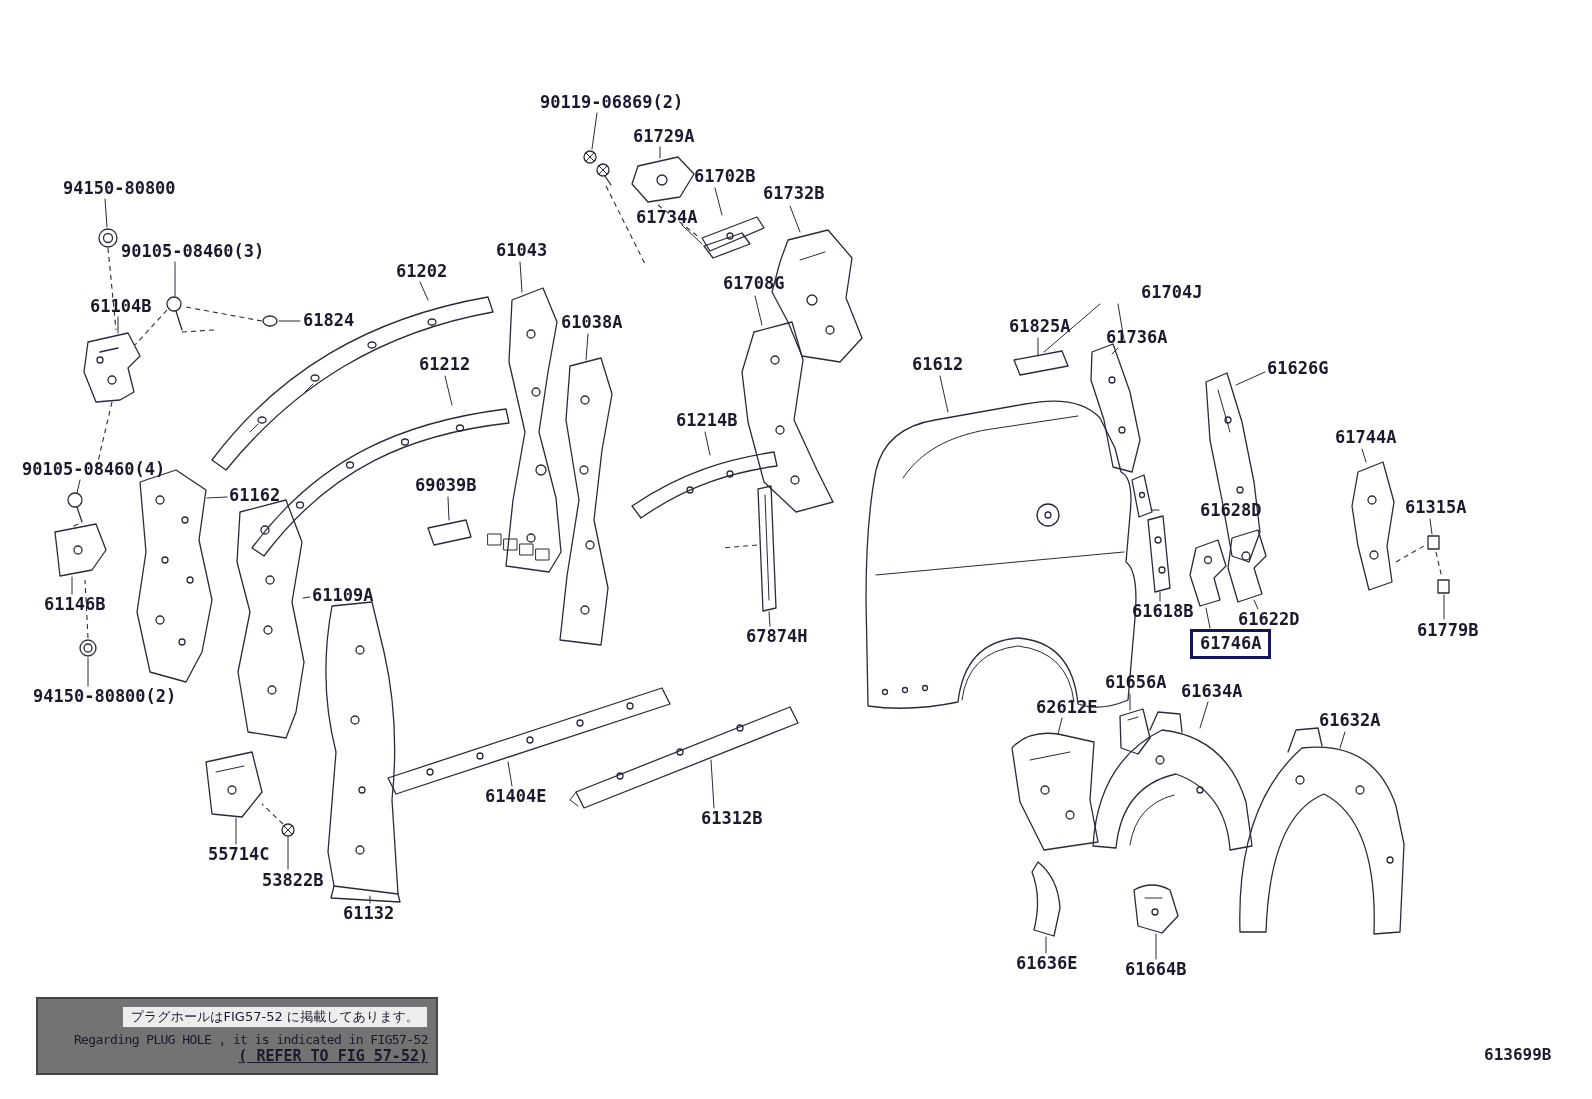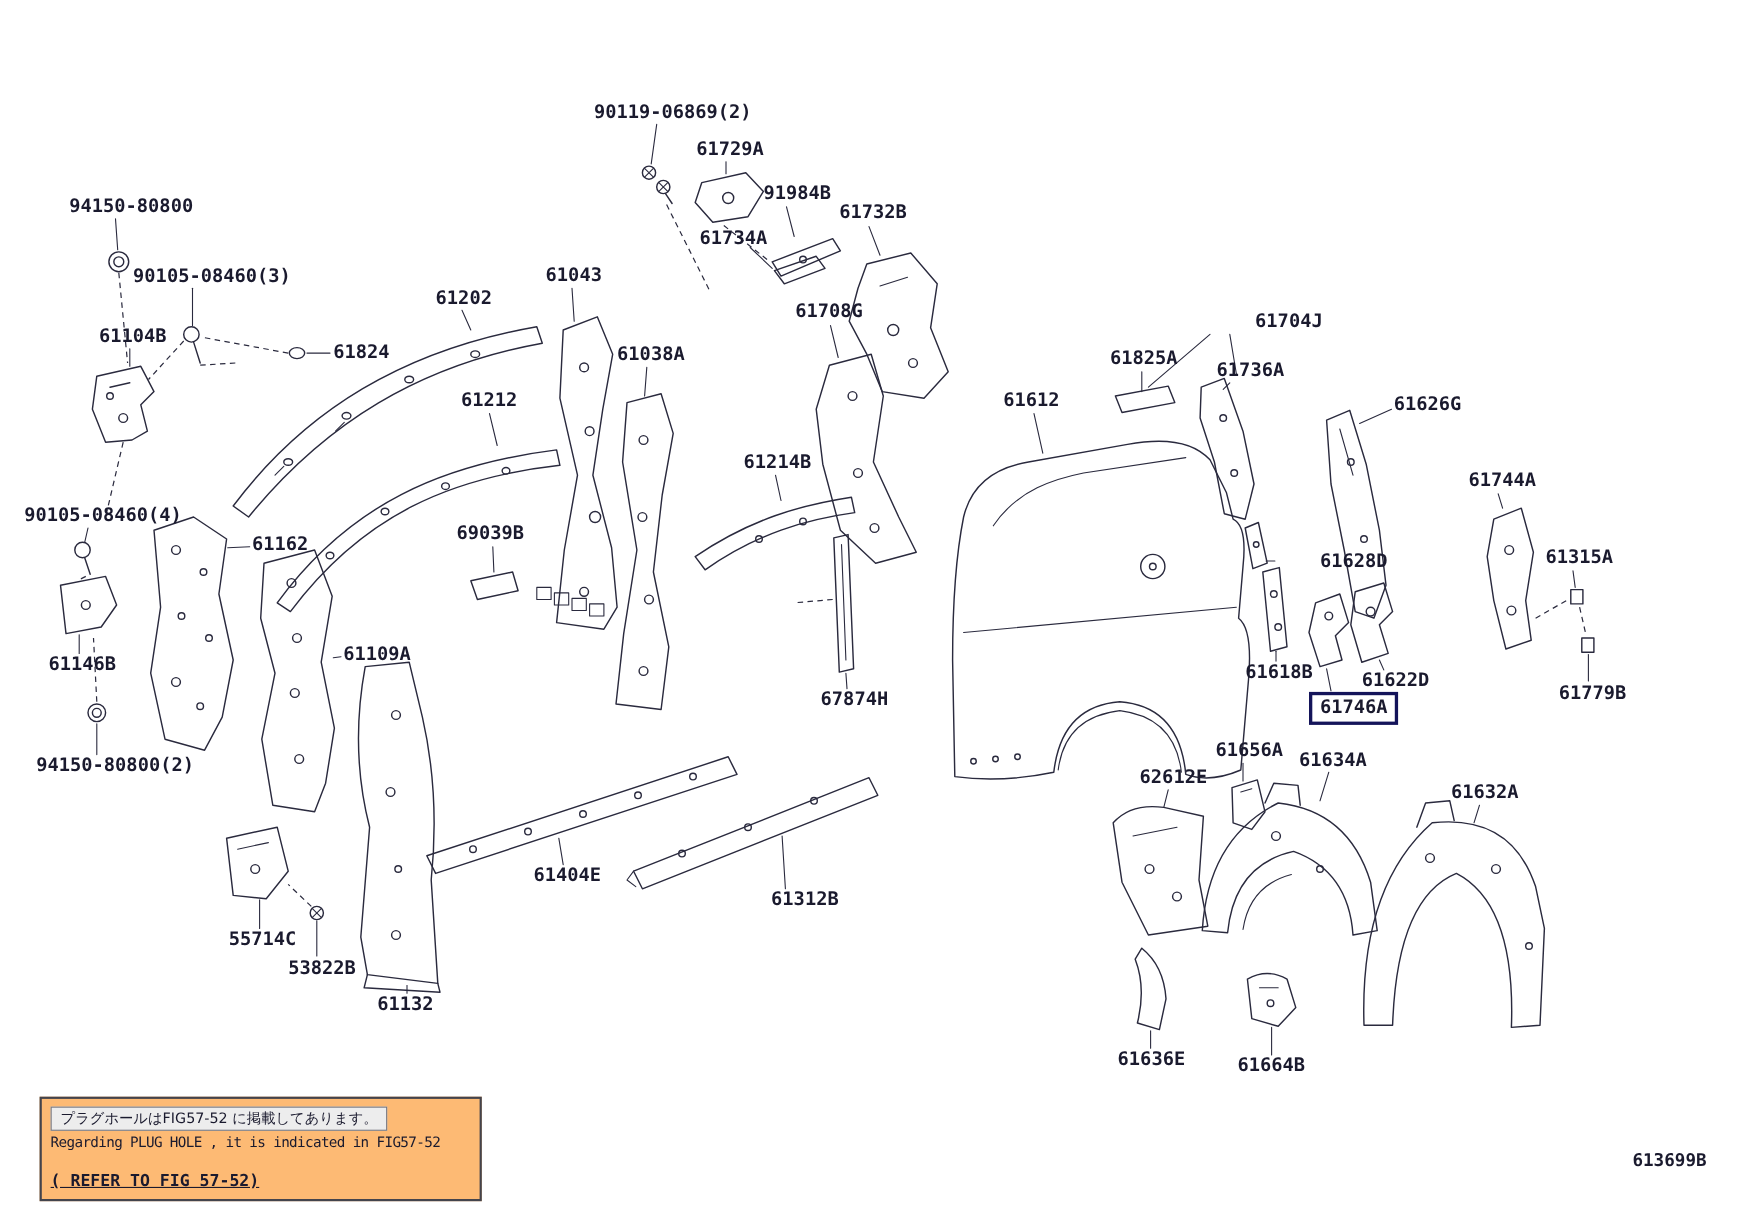--- a/index.html
+++ b/index.html
@@ -5,26 +5,26 @@
   html,body{margin:0;padding:0;background:#ffffff;}
   .canvas{position:relative;width:1592px;height:1099px;background:#ffffff;overflow:hidden;
           font-family:"DejaVu Sans Mono",monospace;}
   svg.diagram{position:absolute;left:0;top:0;}
   .p{fill:none;stroke:var(--line_color,#2a2a3e);stroke-width:1.3;stroke-linejoin:round;stroke-linecap:round;}
   .pt{stroke-width:1;}
   .pd{fill:none;stroke:var(--line_color,#2a2a3e);stroke-width:1.1;stroke-dasharray:5 4;}
   .lbl{position:absolute;font:bold 17px "DejaVu Sans Mono",monospace;color:var(--text_color,#1a1a2e);
        white-space:nowrap;line-height:1.15;}
   .lbl.boxed{border:3px solid var(--highlight_border,#14145a);padding:2px 7px;}
-  .note-box{position:absolute;left:36px;top:997px;width:382px;border:2px solid #44444c;background:#fdba74;
-            padding:7px 8px 8px;text-align:left;color:var(--text_color,#1a1a2e);}
+  .note-box{position:absolute;left:36px;top:997px;width:382px;border:2px solid #44444c;background:#737373;
+            padding:7px 8px 8px;text-align:right;color:var(--text_color,#1a1a2e);}
   .note-jp{display:inline-block;font:13px "DejaVu Sans",sans-serif;border:1px solid #77777f;
            background:#ededed;padding:1px 8px;}
   .note-en{font:13px "DejaVu Sans Mono",monospace;letter-spacing:-0.6px;margin-top:4px;}
-  .note-ref{font:bold 15px "DejaVu Sans Mono",monospace;margin-top:17px;text-decoration:underline;}
+  .note-ref{font:bold 15px "DejaVu Sans Mono",monospace;margin-top:0;text-decoration:underline;}
   .docnum{position:absolute;left:1484px;top:1045px;font:bold 16px "DejaVu Sans Mono",monospace;
           color:var(--text_color,#1a1a2e);}
 </style>
 </head>
 <body>
 
 <div class="canvas">
 
 <svg class="diagram" width="1592" height="1099" viewBox="0 0 1592 1099">
 
@@ -333,21 +333,21 @@
   <g>
     <path class="p" d="M1134,890 Q1152,880 1170,890 L1178,916 L1162,933 L1138,926 Z"></path>
     <path class="p pt" d="M1145,898 L1162,898"></path>
     <circle class="p" cx="1155" cy="912" r="3"></circle>
     <path class="p pt" d="M1156,959 L1156,934"></path>
   </g>
 </svg>
 
 <div class="lbl" style="left:540px;top:93px">90119-06869(2)</div>
 <div class="lbl" style="left:633px;top:127px">61729A</div>
-<div class="lbl" style="left:694px;top:167px">91984B</div>
+<div class="lbl" style="left:694px;top:167px">61702B</div>
 <div class="lbl" style="left:763px;top:184px">61732B</div>
 <div class="lbl" style="left:63px;top:179px">94150-80800</div>
 <div class="lbl" style="left:121px;top:242px">90105-08460(3)</div>
 <div class="lbl" style="left:90px;top:297px">61104B</div>
 <div class="lbl" style="left:303px;top:311px">61824</div>
 <div class="lbl" style="left:396px;top:262px">61202</div>
 <div class="lbl" style="left:496px;top:241px">61043</div>
 <div class="lbl" style="left:636px;top:208px">61734A</div>
 <div class="lbl" style="left:723px;top:274px">61708G</div>
 <div class="lbl" style="left:561px;top:313px">61038A</div>

